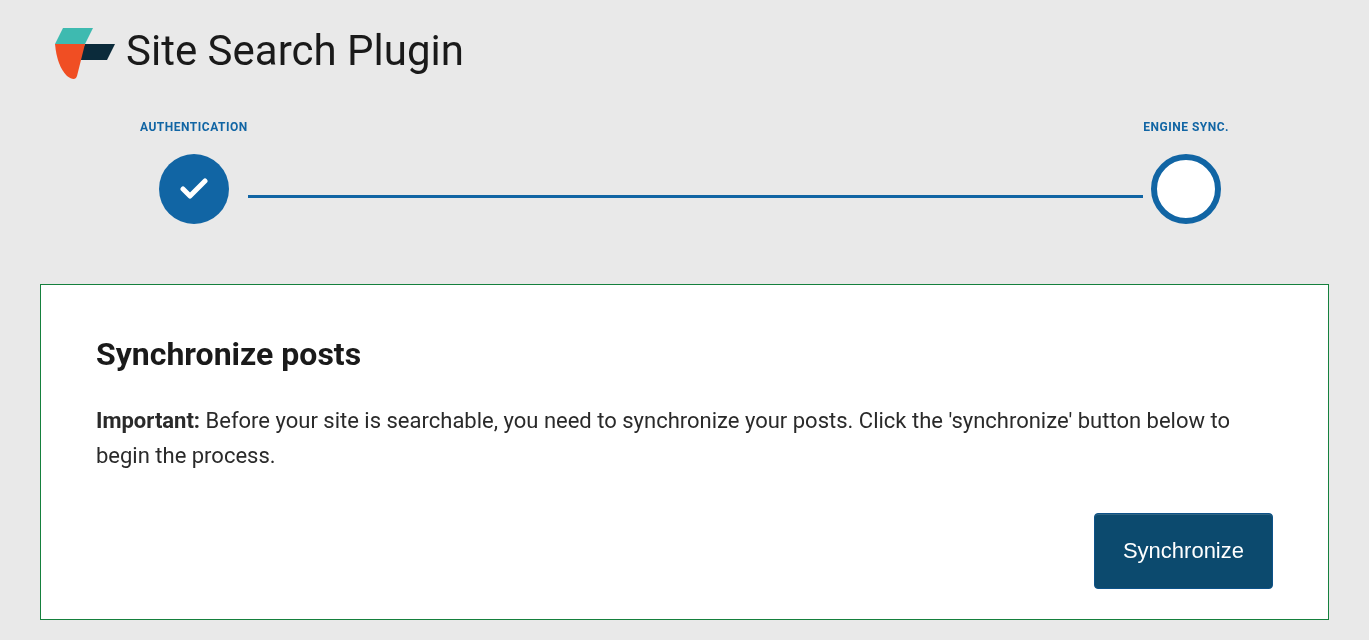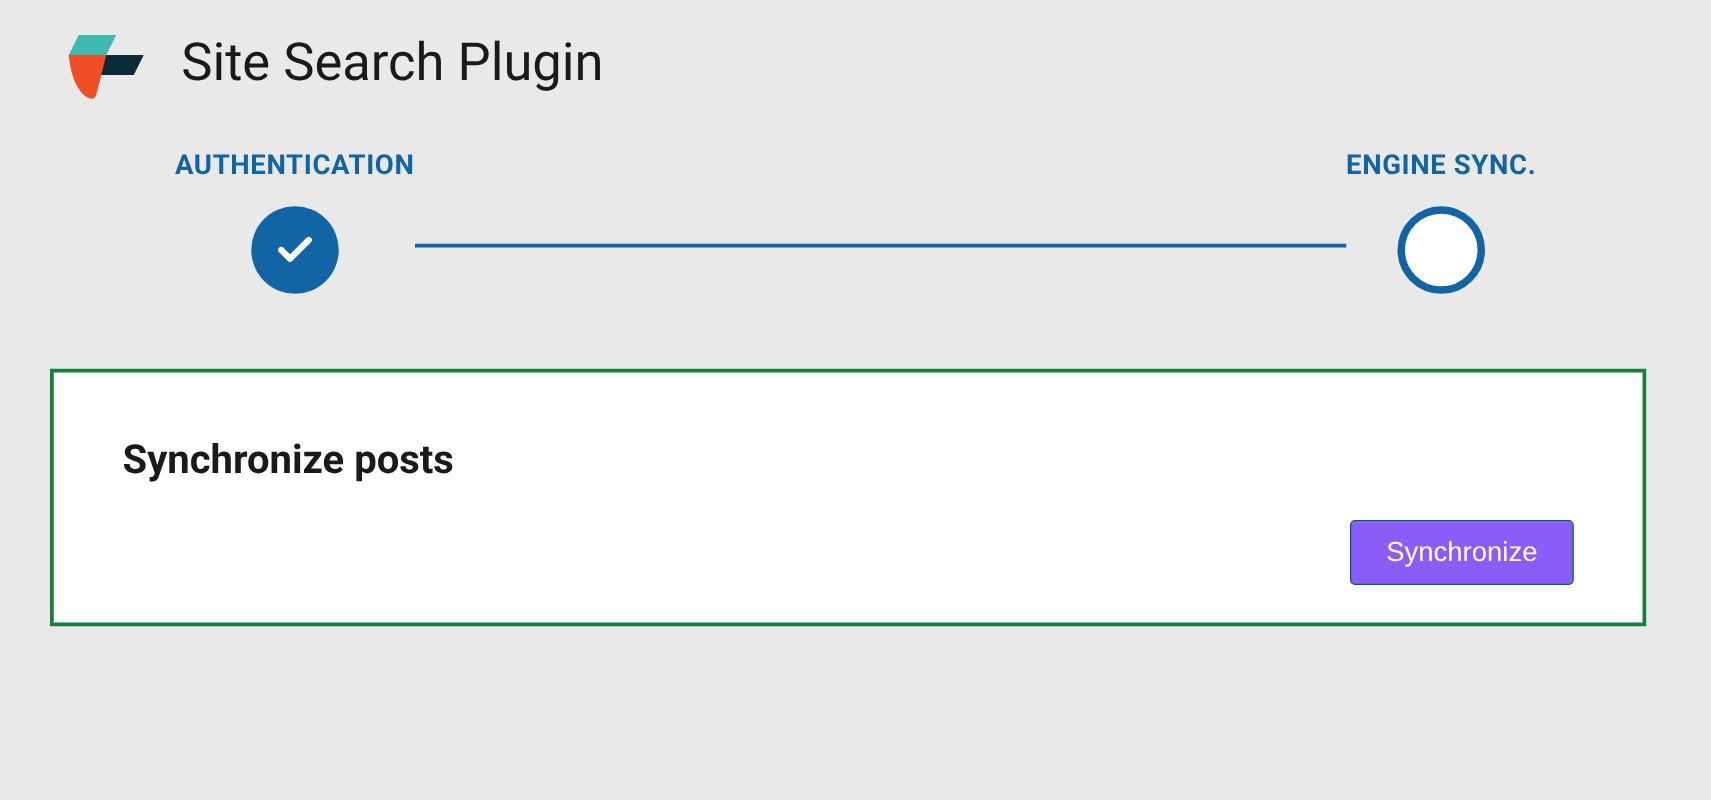--- a/index.html
+++ b/index.html
@@ -10,21 +10,21 @@
     body {
       background: #e9e9e9;
       font-family: -apple-system, BlinkMacSystemFont, "Segoe UI", Roboto, Helvetica, Arial, sans-serif;
       width: 1369px;
       height: 640px;
       padding: 20px 40px;
     }
     .header {
       display: flex;
       align-items: center;
-      gap: 30px;
+      gap: 11px;
       margin-bottom: 40px;
       padding-left: 15px;
     }
     .logo {
       width: 60px;
       height: 60px;
       position: relative;
       flex-shrink: 0;
     }
     .page-title {
@@ -41,21 +41,21 @@
       padding: 0 100px;
     }
     .step {
       display: flex;
       flex-direction: column;
       align-items: center;
       position: relative;
       z-index: 2;
     }
     .step-label {
-      font-size: 22px;
+      font-size: 12px;
       font-weight: 700;
       color: #1165a4;
       letter-spacing: 0.5px;
       margin-bottom: 20px;
       white-space: nowrap;
     }
     .step-circle {
       width: 70px;
       height: 70px;
       border-radius: 50%;
@@ -77,23 +77,23 @@
     .connector {
       flex: 1;
       height: 3px;
       background: #1165a4;
       margin-top: 75px;
       position: relative;
       z-index: 1;
     }
     .card {
       background: #fff;
-      border: 3px solid #15803d;
+      border: 1px solid #15803d;
       padding: 50px 55px 30px;
-      margin: 0 12px 0 0;
+      margin: 0 0 0 0;
     }
     .card-title {
       font-size: 32px;
       font-weight: 700;
       color: #1a1a1a;
       margin-bottom: 30px;
     }
     .card-body {
       font-size: 22px;
       color: #2a2a2a;
@@ -101,25 +101,25 @@
       margin-bottom: 40px;
     }
     .card-body strong {
       font-weight: 700;
     }
     .card-actions {
       display: flex;
       justify-content: flex-end;
     }
     .btn-primary {
-      background: #8b5cf6;
+      background: #0c4a6e;
       color: #fff;
       border: 1px solid #0d5289;
       border-radius: 4px;
-      padding: 12px 28px;
+      padding: 24px 28px;
       font-size: 22px;
       cursor: pointer;
       box-shadow: inset 0 1px 0 rgba(255,255,255,0.15);
     }
   </style>
 </head>
 <body>
 
 <div class="header">
   <div class="logo">
@@ -148,16 +148,20 @@
   <div class="connector"></div>
 
   <div class="step">
     <div class="step-label">ENGINE SYNC.</div>
     <div class="step-circle current"></div>
   </div>
 </div>
 
 <div class="card">
   <h2 class="card-title">Synchronize posts</h2>
+  <p class="card-body">
+    <strong>Important:</strong>
+    <span>Before your site is searchable, you need to synchronize your posts. Click the 'synchronize' button below to begin the process.</span>
+  </p>
   <div class="card-actions">
     <button class="btn-primary">Synchronize</button>
   </div>
 </div>
 
 </body></html>

